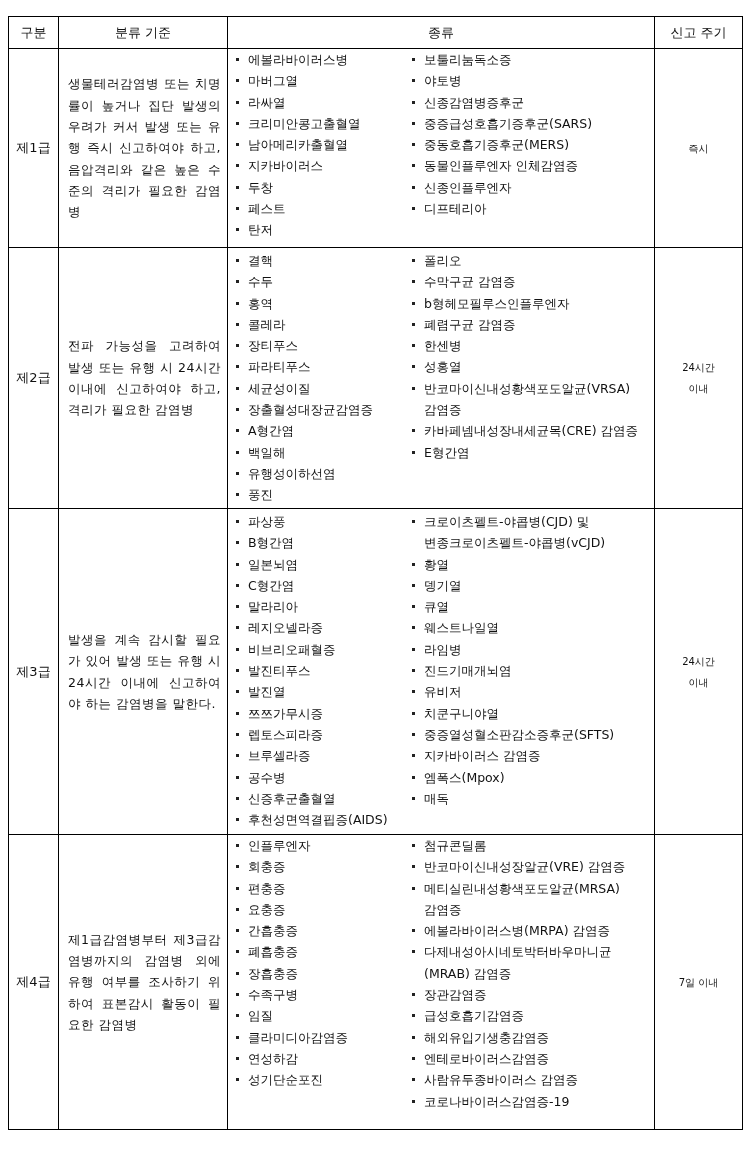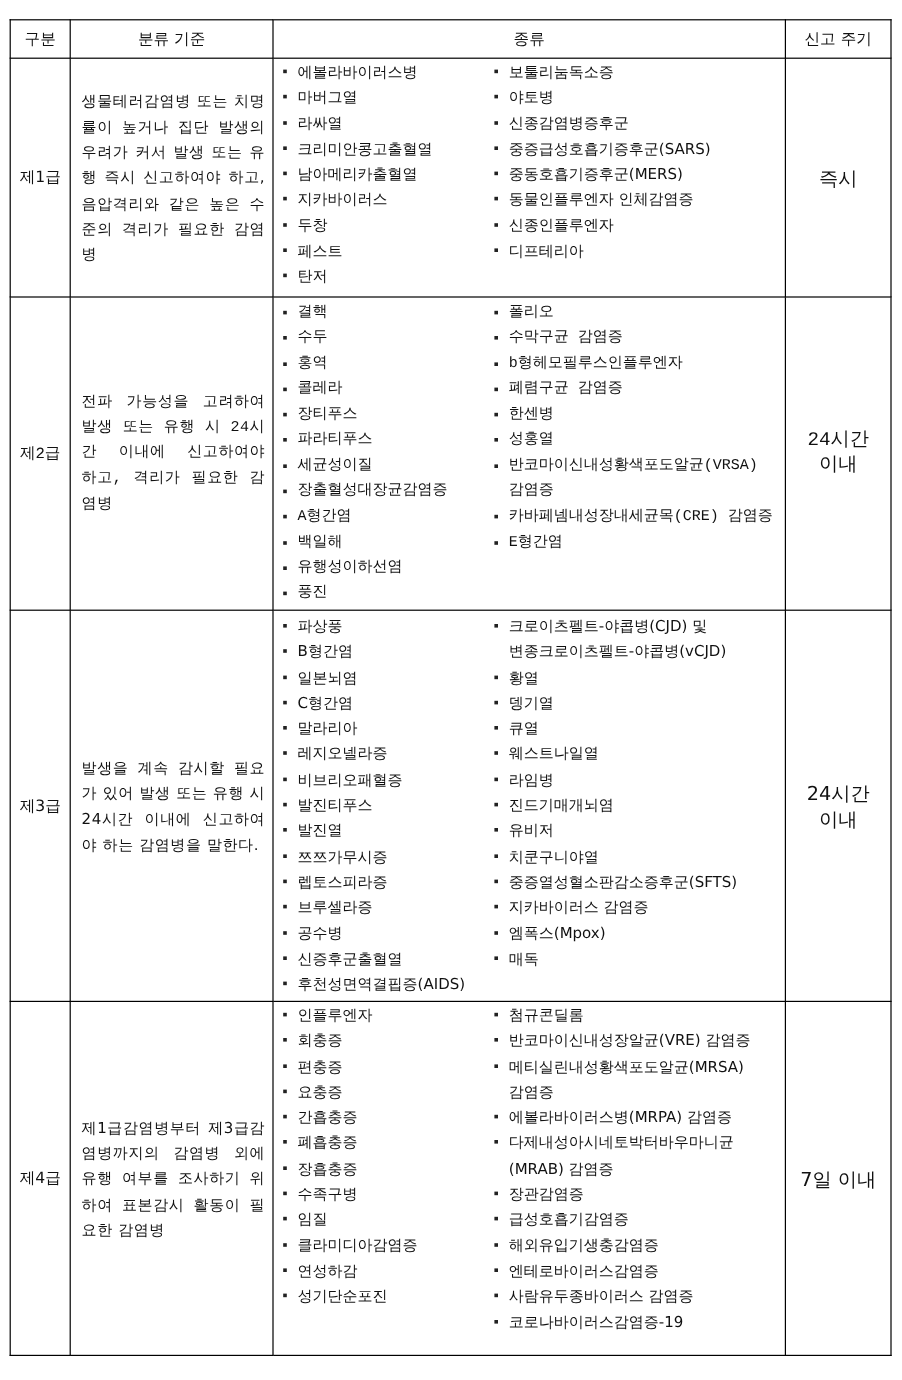--- a/index.html
+++ b/index.html
@@ -48,21 +48,21 @@
       padding: 0 6px 0 9px !important;
       line-height: 21.3px;
       text-align: justify;
       text-align-last: left;
       letter-spacing: 0.5px;
       border-radius: 30px;
     }
     td.cycle {
       text-align: center;
       line-height: 21px;
-      font-size: 16px;
+      font-size: 10px;
     }
     .cycle-line { display: block; }
 
     td.types {
       padding: 0 !important;
     }
     .types-wrap {
       display: flex;
       flex-direction: row;
       height: 100%;
@@ -87,21 +87,21 @@
       content: "";
       position: absolute;
       left: 4px;
       top: 9px;
       width: 3px;
       height: 3px;
       background: #222;
     }
 
     tr.row-1 td { height: 198px; }
-    tr.row-2 td { height: 260px; font-family: Liberation Mono, monospace; }
+    tr.row-2 td { height: 260px; }
     tr.row-3 td { height: 325px; }
     tr.row-4 td { height: 294px; }
 
     .types-wrap.align-top { align-items: flex-start; }
     .types-wrap.pad-top-1 { padding-top: 4px; }
   </style>
 </head>
 <body>
 
 <table class="disease-table">

